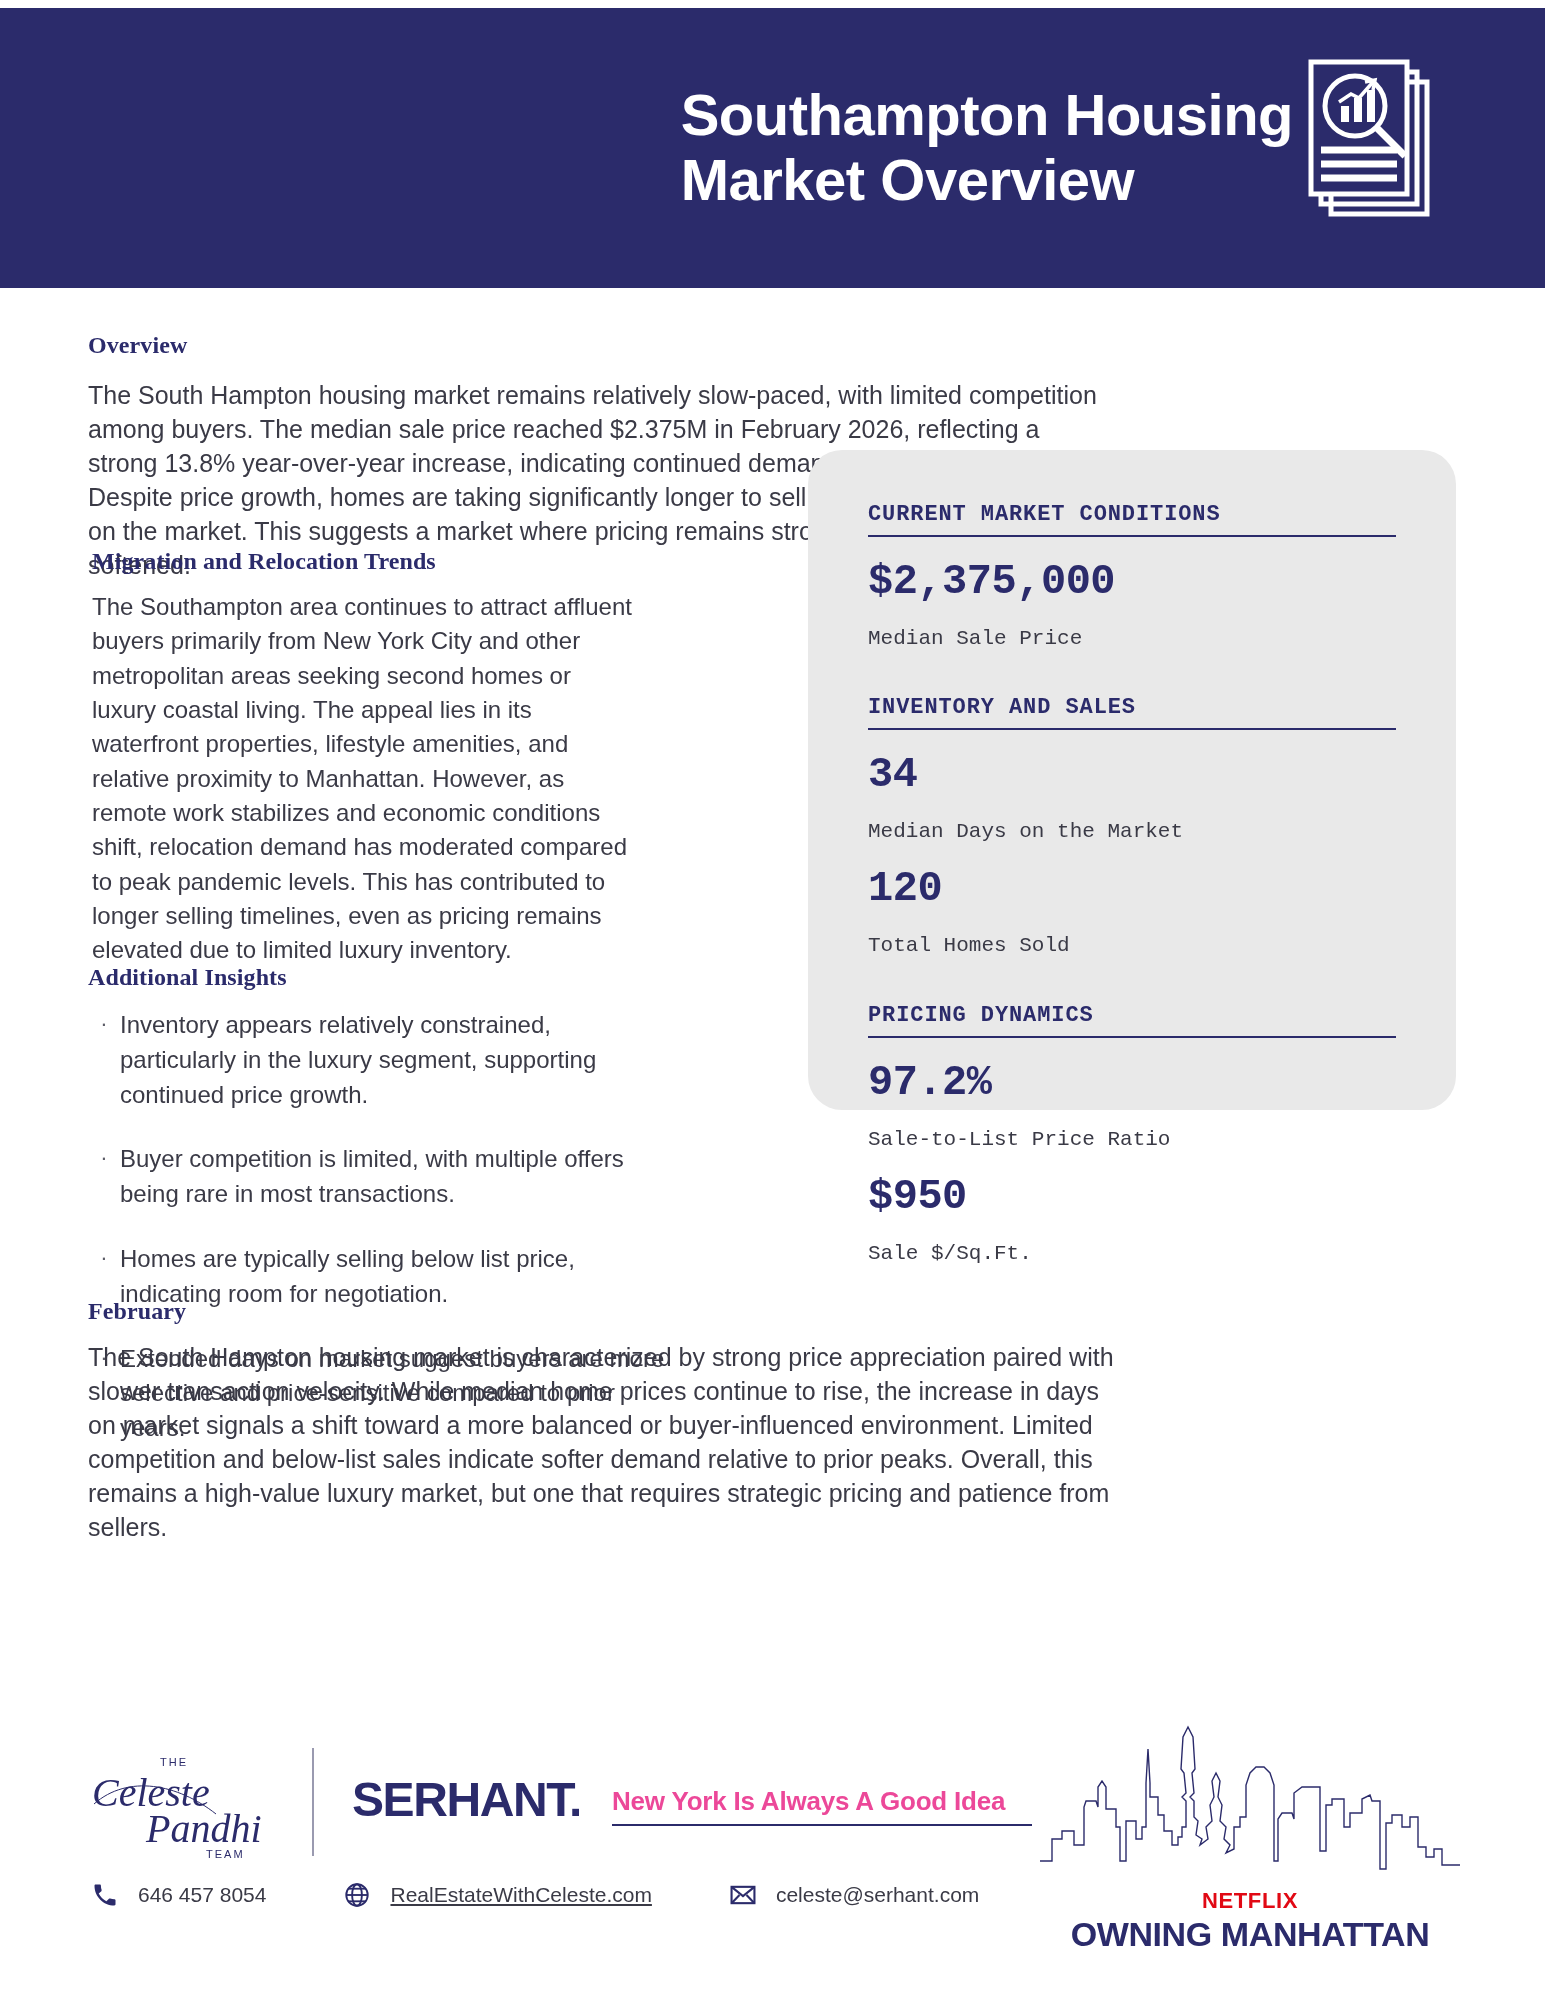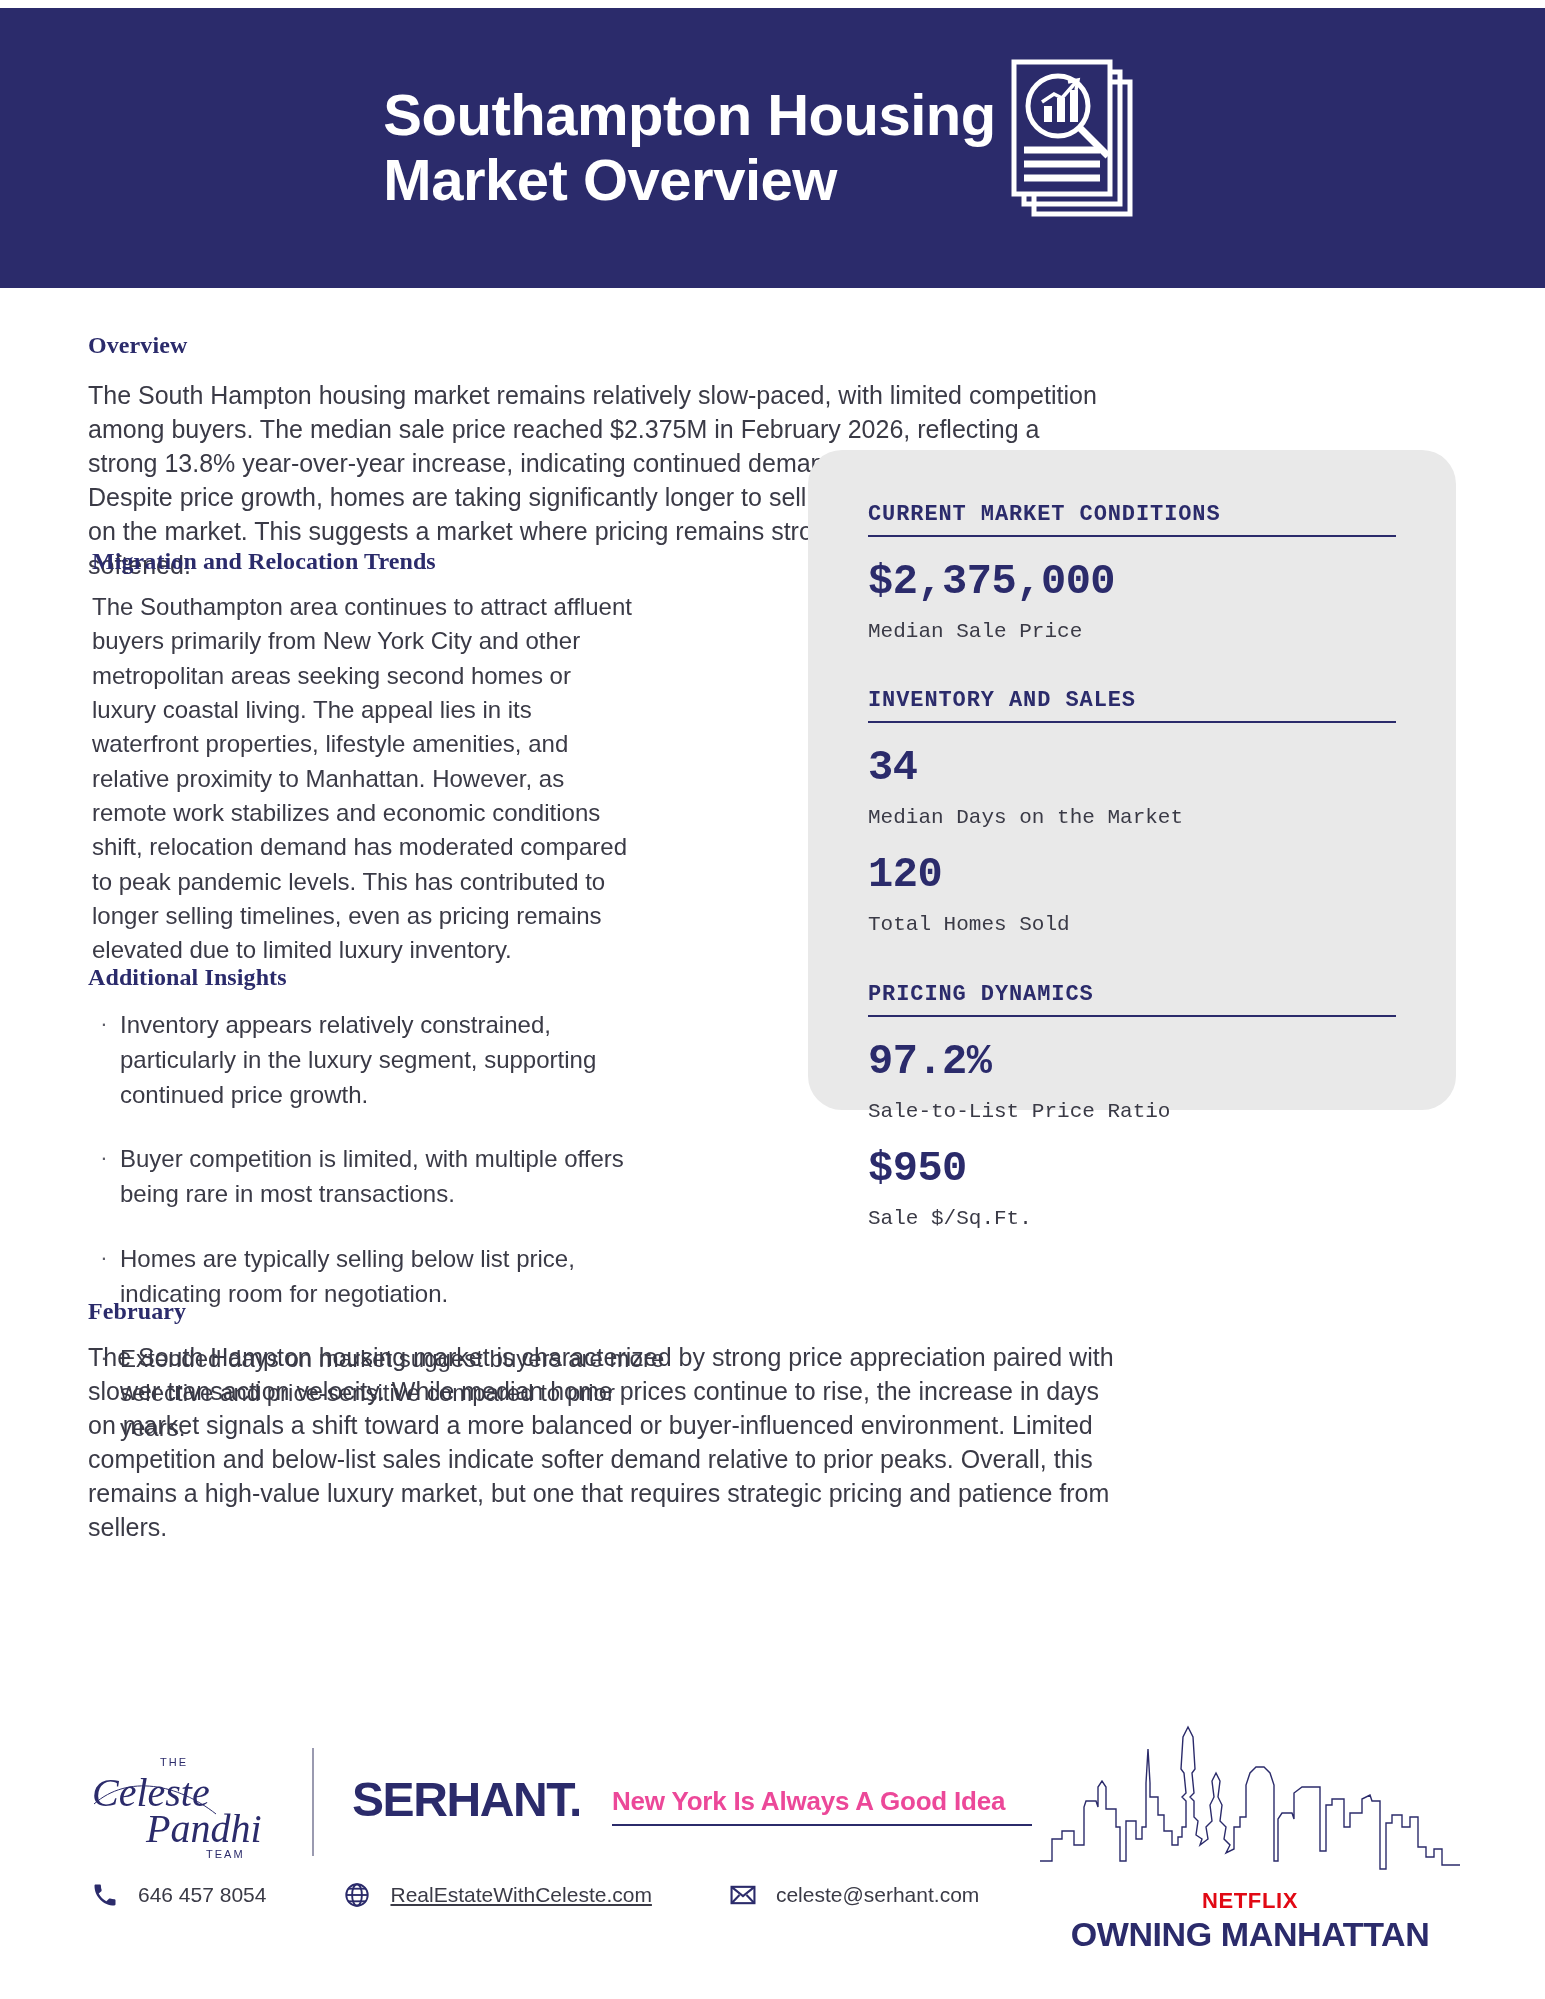--- a/index.html
+++ b/index.html
@@ -13,21 +13,21 @@
     width:1545px; height:1999px;
     background:#ffffff;
     overflow:hidden;
   }
 
   
   .header {
     position:absolute; left:0; top:8px;
     width:1545px; height:280px;
     background:#2b2b6b;
-    display:flex; align-items:center; justify-content:center;
+    display:flex; align-items:center; justify-content:flex-end;
   }
   .header-title {
     margin-left:86px;
     color:#ffffff;
     font-size:58px;
     font-weight:bold;
     line-height:1.12;
     letter-spacing:-0.5px;
     white-space:pre-line;
   }
@@ -112,21 +112,21 @@
     color:#2b2b6b;
     font-size:42px;
     font-weight:bold;
     letter-spacing:-0.5px;
     line-height:1.12;
   }
   .stat-label {
     color:#3a3a46;
     font-size:21px;
     line-height:1.2;
-    margin-top:13px;
+    margin-top:20px;
     margin-bottom:22px;
   }
   .stat-gap { height:22px; }
 
   
   .footer { position:absolute; left:0; top:1700px; width:1545px; height:299px; }
 
   .celeste-logo {
     position:absolute; left:88px; top:44px;
     width:210px; height:120px;

